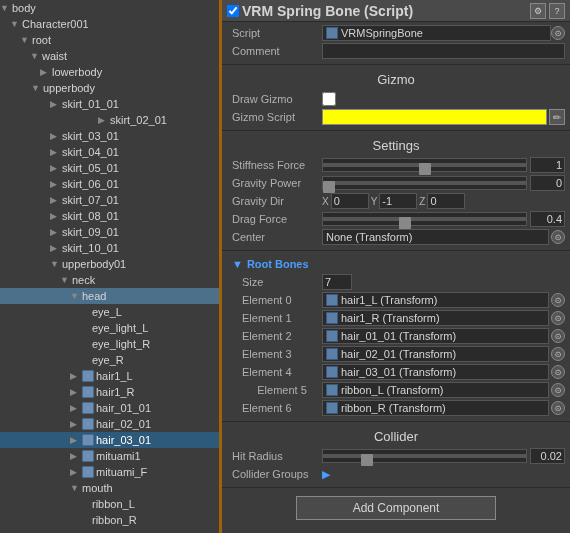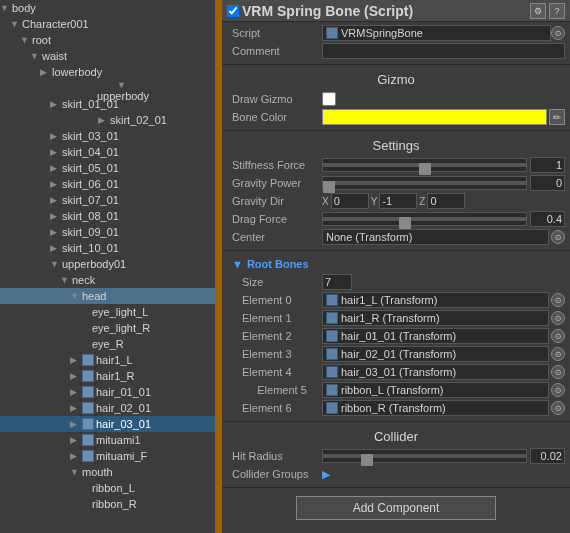--- a/index.html
+++ b/index.html
@@ -15,21 +15,21 @@
     }
 
     
     .left-panel {
       width: 222px;
       background: #3c3c3c;
       height: 533px;
       overflow-y: auto;
       overflow-x: hidden;
       flex-shrink: 0;
-      border-right: 7px solid #a16207;
+      border-right: 3px solid #a16207;
     }
 
     .tree-item {
       display: flex;
       align-items: center;
       height: 16px;
       padding-left: 4px;
       cursor: pointer;
       white-space: nowrap;
       color: #d4d4d4;
@@ -341,21 +341,21 @@
       <span class="item-label">root</span>
     </div>
     <div class="tree-item" style="padding-left: 30px;">
       <span class="arrow down"></span>
       <span class="item-label">waist</span>
     </div>
     <div class="tree-item" style="padding-left: 40px;">
       <span class="arrow right"></span>
       <span class="item-label">lowerbody</span>
     </div>
-    <div class="tree-item" style="padding-left: 31px; flex-direction: column;">
+    <div class="tree-item" style="padding-left: 31px;">
       <span class="arrow down"></span>
       <span class="item-label">upperbody</span>
     </div>
     <div class="tree-item" style="padding-left: 50px;">
       <span class="arrow right"></span>
       <span class="item-label">skirt_01_01</span>
     </div>
     <div class="tree-item" style="padding-left: 50px; margin-left: 48px;">
       <span class="arrow right"></span>
       <span class="item-label">skirt_02_01</span>
@@ -396,20 +396,24 @@
       <span class="arrow down"></span>
       <span class="item-label">upperbody01</span>
     </div>
     <div class="tree-item" style="padding-left: 60px;">
       <span class="arrow down"></span>
       <span class="item-label">neck</span>
     </div>
     <div class="tree-item selected" style="padding-left: 70px;">
       <span class="arrow down"></span>
       <span class="item-label">head</span>
+    </div>
+    <div class="tree-item" style="padding-left: 80px;">
+      <span class="arrow empty"></span>
+      <span class="item-label">eye_L</span>
     </div>
     <div class="tree-item" style="padding-left: 80px;">
       <span class="arrow empty"></span>
       <span class="item-label">eye_light_L</span>
     </div>
     <div class="tree-item" style="padding-left: 80px;">
       <span class="arrow empty"></span>
       <span class="item-label">eye_light_R</span>
     </div>
     <div class="tree-item" style="padding-left: 80px;">
@@ -502,21 +506,21 @@
     <div class="section-title">Gizmo</div>
 
     <div class="row">
       <span class="row-label">Draw Gizmo</span>
       <div class="row-value">
         <input type="checkbox" class="checkbox" style="">
       </div>
     </div>
 
     <div class="row">
-      <span class="row-label">Bone Color</span>
+      <span class="row-label">Gizmo Script</span>
       <div class="row-value" style="gap:2px">
         <div class="color-swatch"></div>
         <div class="color-pick-btn">✏</div>
       </div>
     </div>
   </div>
 
   <div class="separator"></div>
 
   <div class="section">

